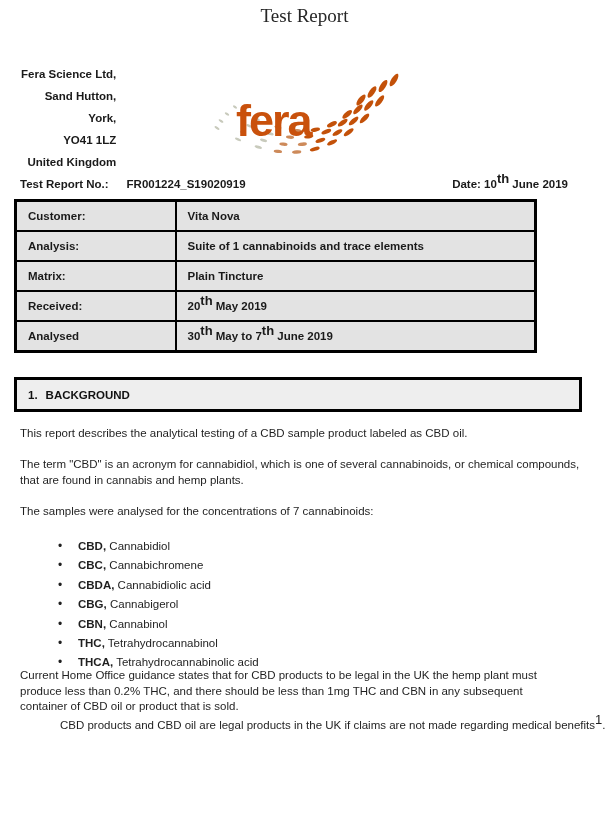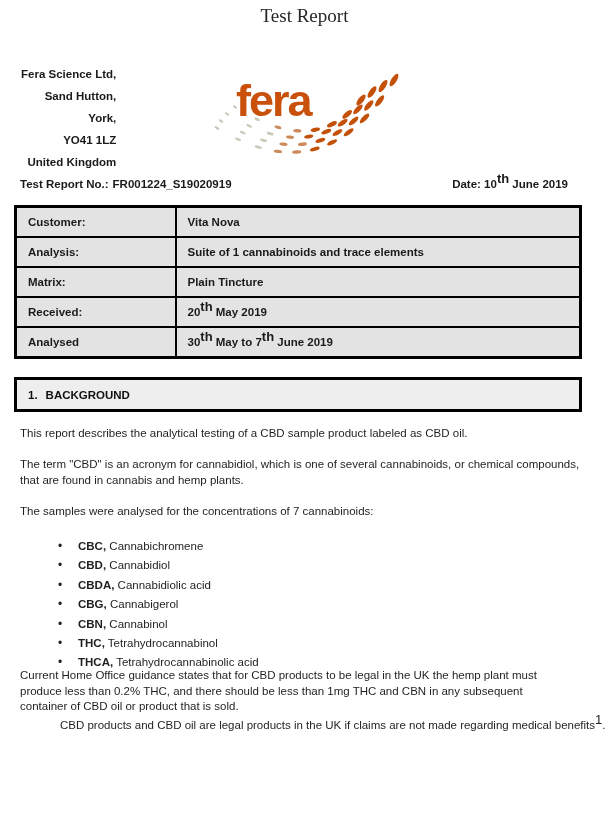--- a/index.html
+++ b/index.html
@@ -12,23 +12,23 @@
 
   .address { position:absolute; left:21px; top:63px; font-size:11.5px; font-weight:bold; line-height:22px; color:#1a1a1a;text-align:right; }
 
   .logo { position:absolute; left:215px; top:74px; width:190px; height:100px; }
   .logo svg { position:absolute; left:0; top:0; overflow:visible; }
   .logo-word { position:absolute; left:21px; top:4px; font-size:45px; font-weight:bold;
     letter-spacing:-2px; line-height:46px; }
 
   .report-line { position:absolute; top:178px; left:20px; right:41px; display:flex;
     justify-content:space-between; font-weight:bold; font-size:11.5px; color:#1a1a1a; }
-  .report-no-value { margin-left:4px; }
+  .report-no-value { margin-left:18px; }
 
-  table.info { position:absolute; top:205px; left:14px; width:568px; border-collapse:collapse; border:3px solid #000; }
+  table.info { position:absolute; top:199px; left:14px; width:523px; border-collapse:collapse; border:3px solid #000; }
   table.info td { border:2px solid #000; background:#e3e3e3; font-weight:bold; font-size:11.5px;
     line-height:14px; padding:7px 10px 7px 11px; height:28px; color:#1a1a1a; }
   table.info td.label-col { width:160px; }
 
   .section-box { position:absolute; top:377px; left:14px; width:568px; height:35px;
     border:3px solid #000; background:#eeeeee; display:flex; align-items:center;
     font-weight:bold; font-size:11.5px; color:#111; }
   .section-no { margin-left:11px; }
   .section-title { margin-left:8px; }
 
@@ -94,21 +94,21 @@
         <ellipse cx="43.320000000000014" cy="73.2" rx="3.76" ry="1.4200000000000002" transform="rotate(16.8 43.3 73.2)" fill="#c8cabc"></ellipse>
         <ellipse cx="62.87" cy="77.4" rx="4.1899999999999995" ry="1.58" transform="rotate(7.1 62.9 77.4)" fill="#cd8a5a"></ellipse>
         <ellipse cx="81.68" cy="77.99999999999999" rx="4.619999999999999" ry="1.7400000000000002" transform="rotate(-3.7 81.7 78.0)" fill="#cd8a5a"></ellipse>
         <ellipse cx="99.75" cy="75" rx="5.049999999999999" ry="1.9000000000000001" transform="rotate(-15.2 99.8 75.0)" fill="#c35109"></ellipse>
         <ellipse cx="117.08" cy="68.39999999999999" rx="5.479999999999999" ry="2.06" transform="rotate(-26.3 117.1 68.4)" fill="#c35109"></ellipse>
         <ellipse cx="133.67" cy="58.2" rx="5.91" ry="2.2199999999999998" transform="rotate(-36.5 133.7 58.2)" fill="#c35109"></ellipse>
         <ellipse cx="149.52" cy="44.39999999999999" rx="6.34" ry="2.3800000000000003" transform="rotate(-45.2 149.5 44.4)" fill="#c35109"></ellipse>
         <ellipse cx="164.63" cy="26.999999999999993" rx="6.77" ry="2.54" transform="rotate(-52.5 164.6 27.0)" fill="#c35109"></ellipse>
         <ellipse cx="179" cy="6" rx="7.199999999999999" ry="2.7" transform="rotate(-58.4 179.0 6.0)" fill="#c35109"></ellipse>
       </svg>
-    <div class="logo-word" style="color: rgb(201, 81, 12);">fera</div>
+    <div class="logo-word" style="color: rgb(201, 81, 12); margin-top: 20px;">fera</div>
   </div>
 
   <div class="report-line">
     <div><span>Test Report No.:</span><span class="report-no-value">FR001224_S19020919</span></div>
     <div><span>Date: 10</span><sup>th</sup><span> June 2019</span></div>
   </div>
 
   <table class="info">
     <tbody>
       <tr>
@@ -137,22 +137,22 @@
   <div class="section-box">
     <span class="section-no">1.</span>
     <span class="section-title">BACKGROUND</span>
   </div>
 
   <p class="para" id="p1">This report describes the analytical testing of a CBD sample product labeled as CBD oil.</p>
   <p class="para" id="p2">The term "CBD" is an acronym for cannabidiol, which is one of several cannabinoids, or chemical compounds, that are found in cannabis and hemp plants.</p>
   <p class="para" id="p3">The samples were analysed for the concentrations of 7 cannabinoids:</p>
 
   <ul class="cannabinoids">
+    <li><b>CBD,</b><span> Cannabidiol</span></li>
     <li><b>CBC,</b><span> Cannabichromene</span></li>
-    <li><b>CBD,</b><span> Cannabidiol</span></li>
     <li><b>CBDA,</b><span> Cannabidiolic acid</span></li>
     <li><b>CBG,</b><span> Cannabigerol</span></li>
     <li><b>CBN,</b><span> Cannabinol</span></li>
     <li><b>THC,</b><span> Tetrahydrocannabinol</span></li>
     <li><b>THCA,</b><span> Tetrahydrocannabinolic acid</span></li>
   </ul>
 
   <p class="para" id="p4">Current Home Office guidance states that for CBD products to be legal in the UK the hemp plant must produce less than 0.2% THC, and there should be less than 1mg THC and CBN in any subsequent container of CBD oil or product that is sold.</p>
   <p class="para" id="p5"><span>CBD products and CBD oil are legal products in the UK if claims are not made regarding medical benefits</span><sup>1</sup><span>.</span></p>
 

